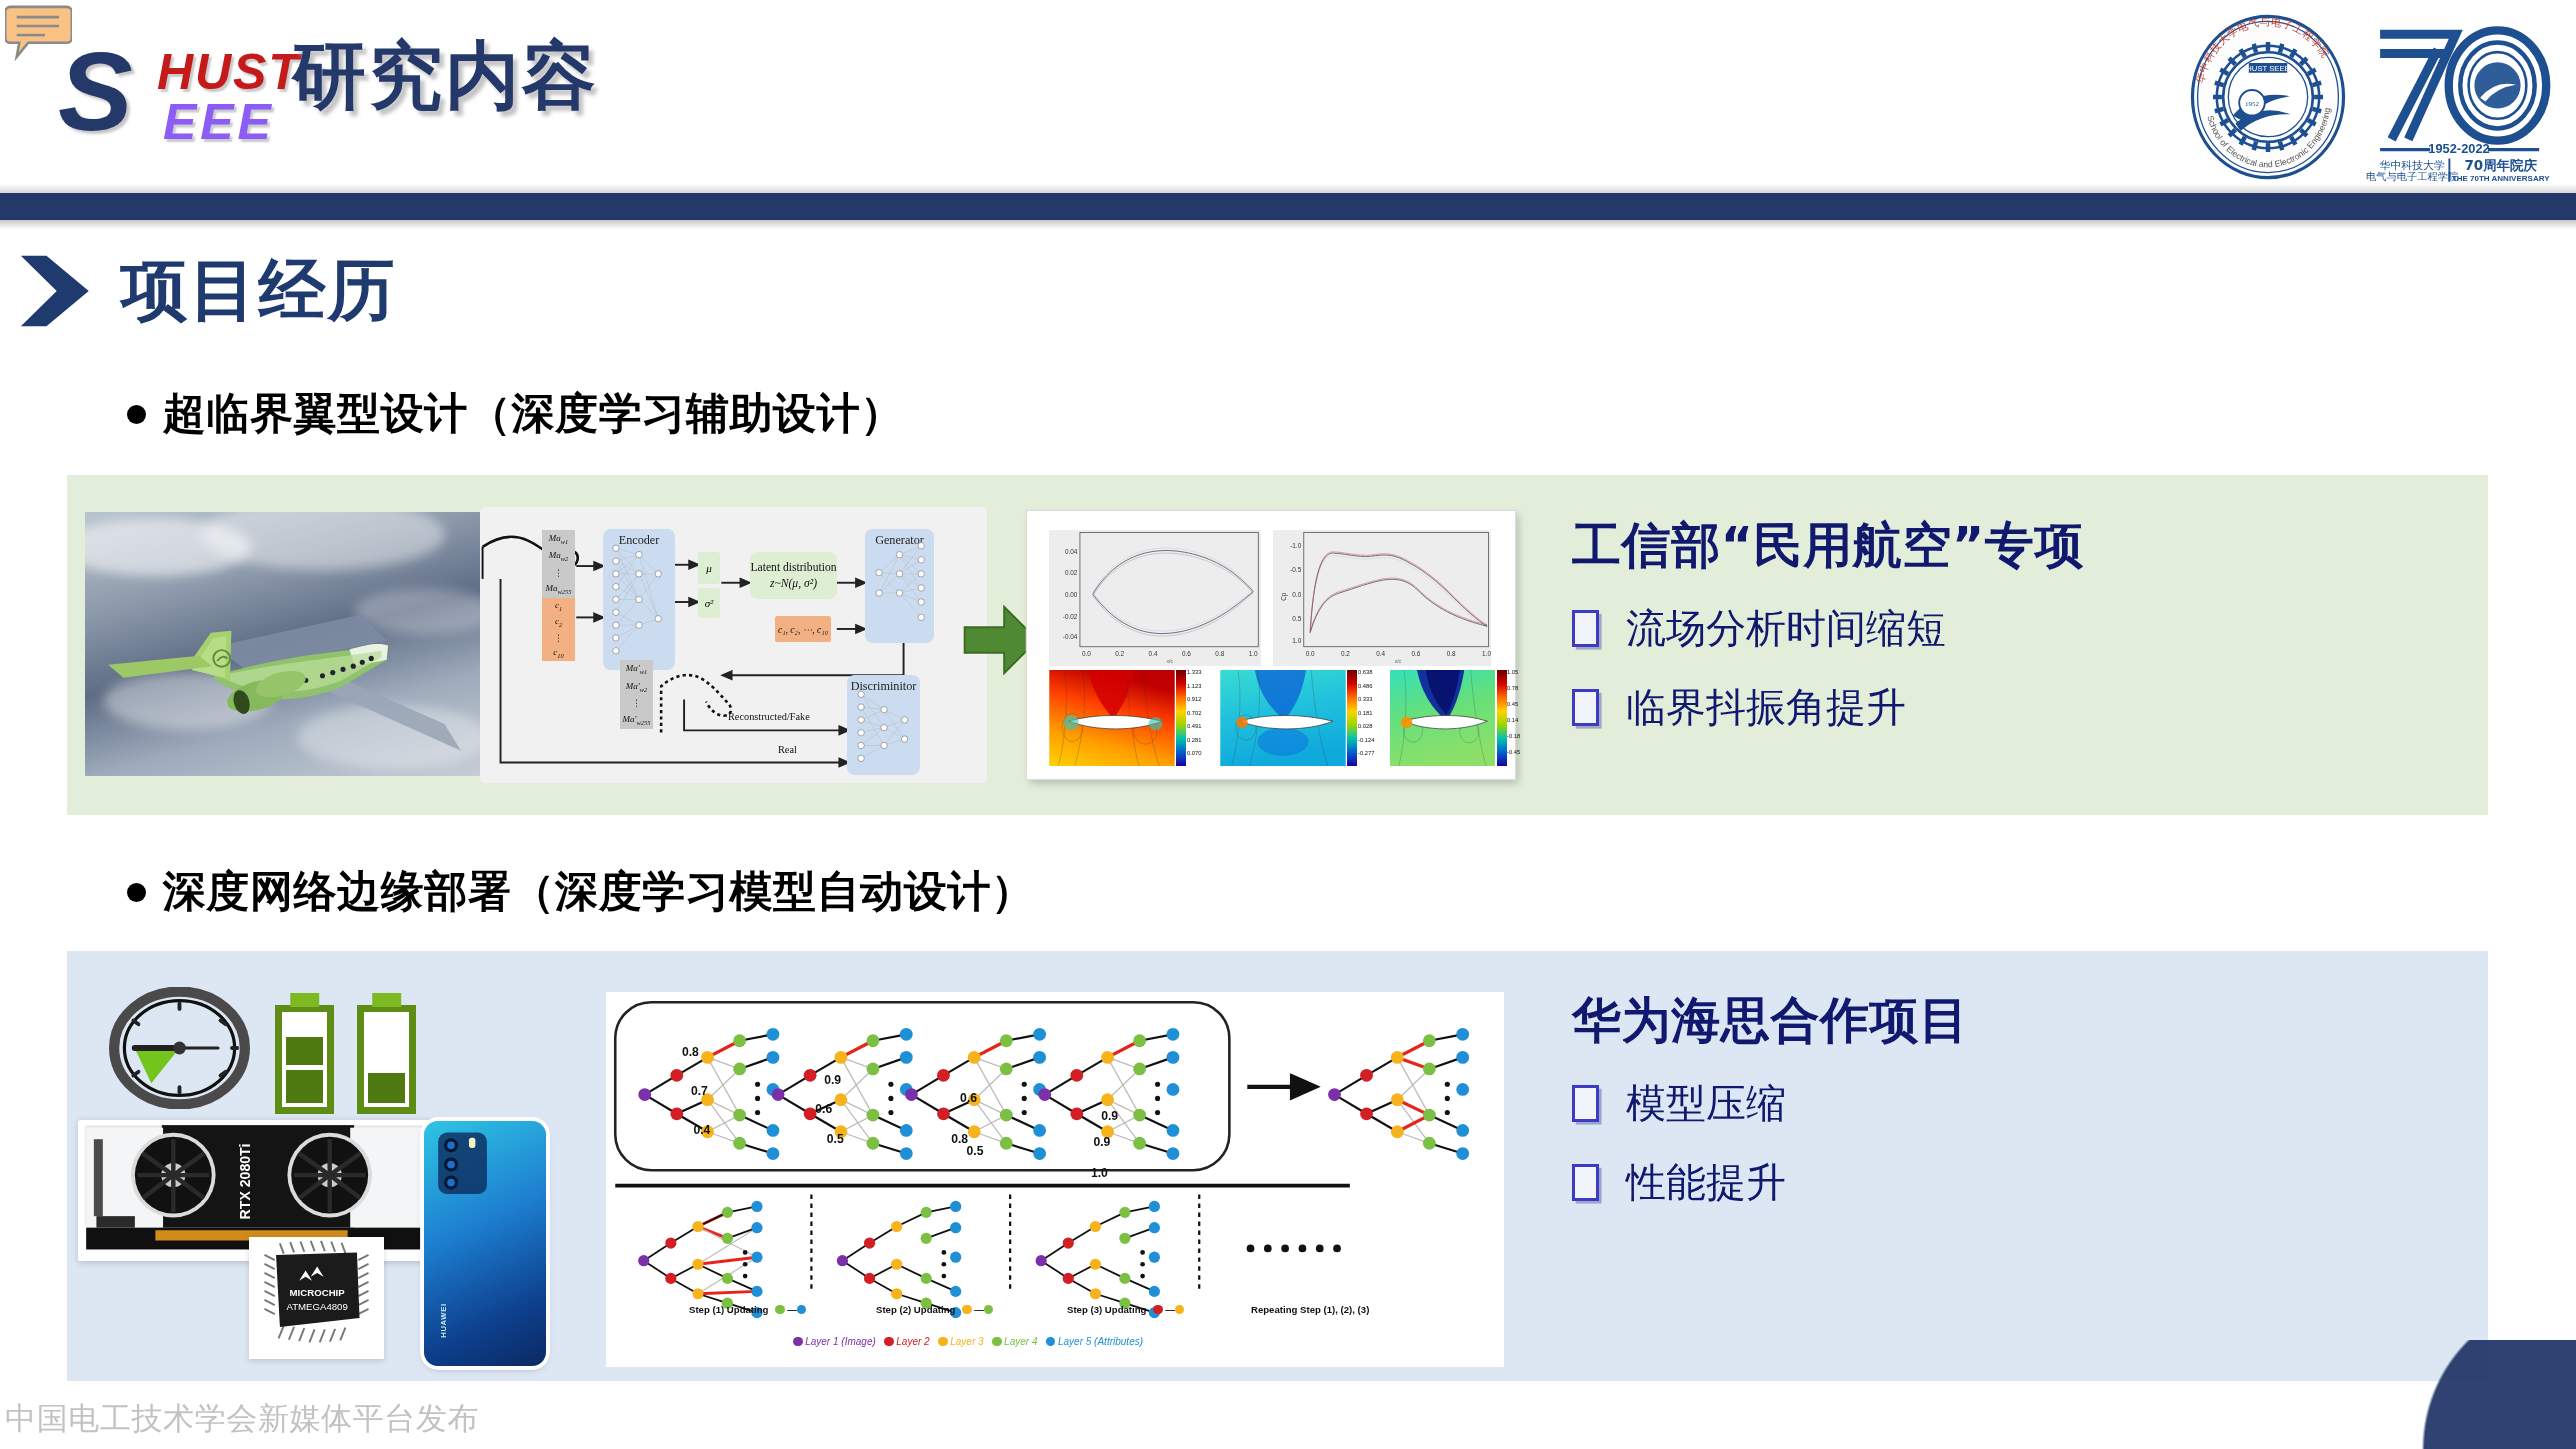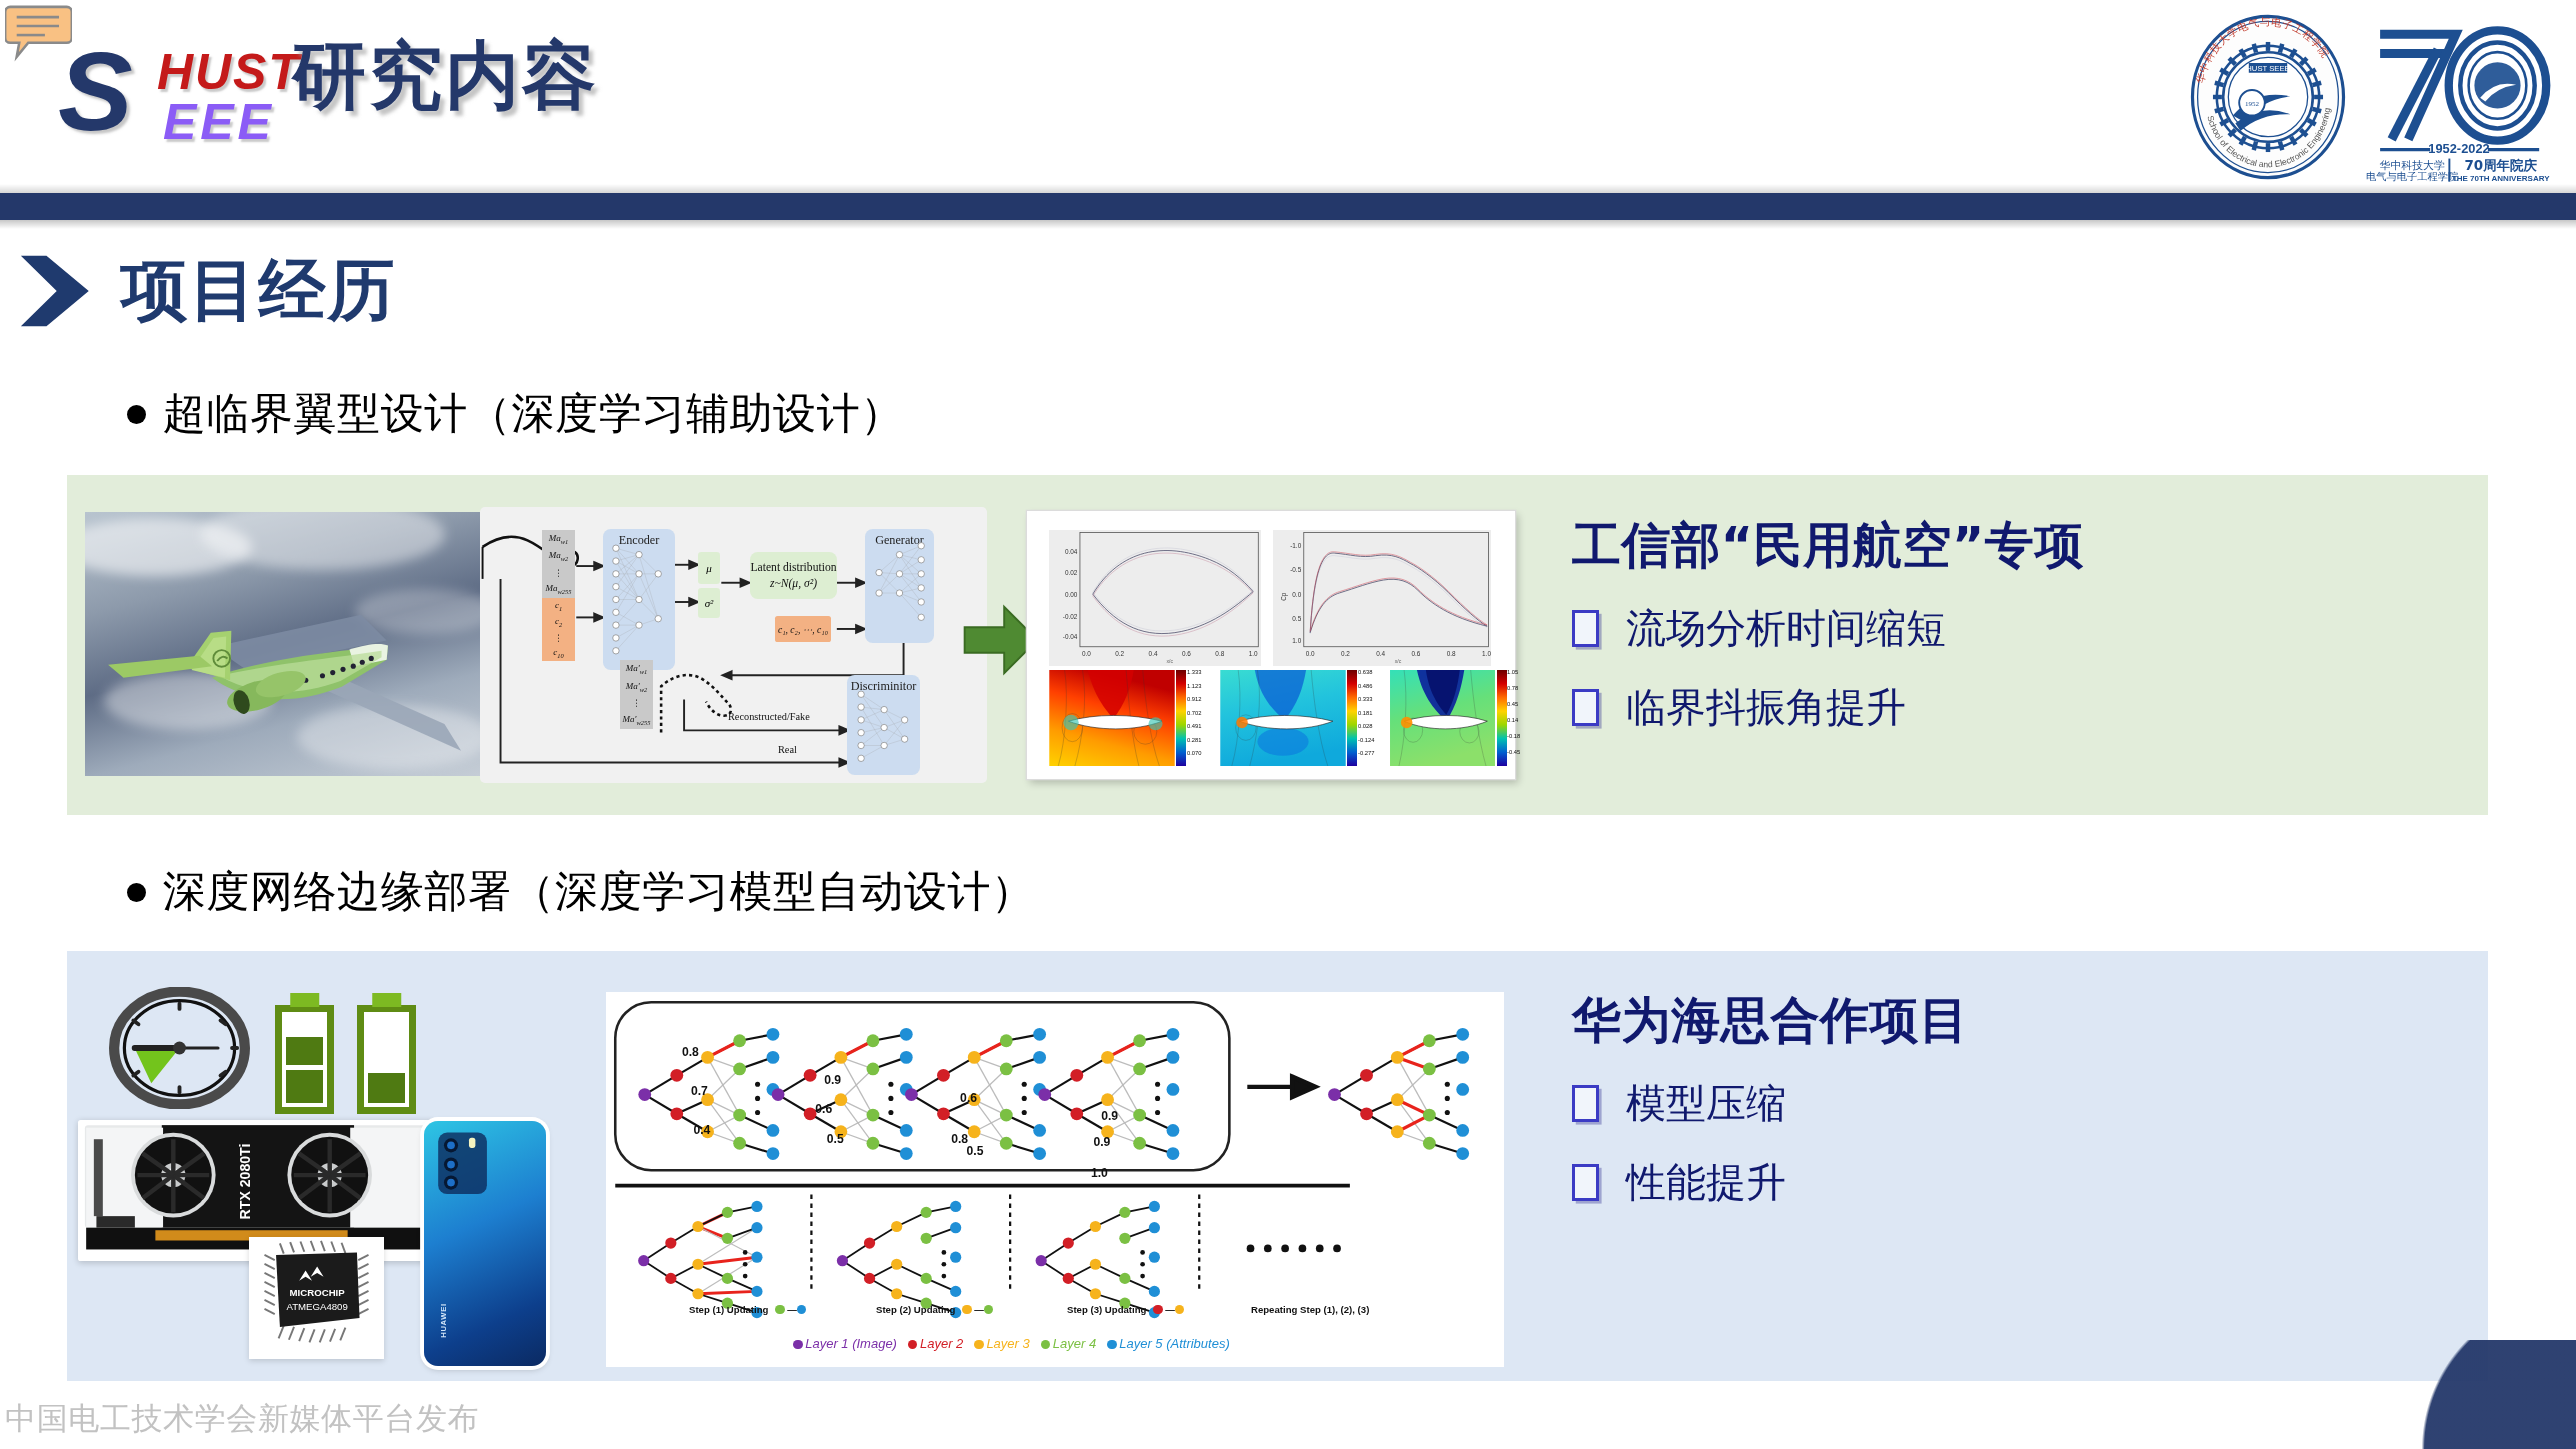--- a/index.html
+++ b/index.html
@@ -55,21 +55,21 @@
   #section-title-row { position:absolute; left:16.7px; top:245px; display:flex; align-items:center; gap:22px; }
   #chevron { width:82px; height:76px; }
   #section-title {
     font-size:67px; font-weight:bold; color:#1f3a6e;
     font-family:"DejaVu Sans","Liberation Sans",sans-serif; letter-spacing:1.9px;
   }
 
   
   .bullet-head {
     position:absolute; display:flex; align-items:center; gap:16.7px;
-    font-size:43px; font-weight:normal; color:#000;
+    font-size:43px; font-weight:bold; color:#000;
     font-family:"DejaVu Sans","Liberation Sans",sans-serif; letter-spacing:0.6px;
     white-space:nowrap;
   }
   .bullet-dot { width:19px; height:19px; border-radius:50%; background:#000; flex:none; }
   #bullet-head-1 { left:127px; top:385px; }
   #bullet-head-2 { left:127px; top:863px; }
 
   
   .panel { position:absolute; }
   #panel-green { left:67px; top:475px; width:2421px; height:340px; background:#e2edda; }
@@ -135,21 +135,21 @@
          box-shadow:0 1.9px 6.4px rgba(0,0,0,.18); overflow:hidden; }
   #chip { position:absolute; left:159px; top:262px; width:135px; height:122px; background:#fff;
           box-shadow:0 1.9px 5.8px rgba(0,0,0,.15); }
   #phone { position:absolute; left:334px; top:146px; width:122px; height:245px; border-radius:14px;
            background:linear-gradient(155deg,#2ec5e4 0%,#1d7fd0 42%,#0d3f8c 78%,#0b2a62 100%);
            box-shadow:0 0 0 3.9px #fff, 0 2.6px 7.7px rgba(0,0,0,.25); overflow:hidden; }
 
   
   #nas { position:absolute; left:606px; top:992px; width:898px; height:375px; background:#fff; }
   .nas-label { position:absolute; font-family:"Liberation Sans",sans-serif; font-size:9.6px; font-weight:bold; color:#111; white-space:nowrap; }
-  .nas-legend { position:absolute; font-family:"Liberation Sans",sans-serif; font-size:13px; font-style:italic; white-space:nowrap; }
+  .nas-legend { position:absolute; font-family:"Liberation Sans",sans-serif; font-size:10px; font-style:italic; white-space:nowrap; }
   .legend-dot { display:inline-block; width:9.6px; height:9.6px; border-radius:50%; vertical-align:-1.3px; margin-right:2.6px; }
 
   
   #watermark {
     position:absolute; left:5.1px; top:1398px; font-size:31px; color:#c2c2c2;
     font-family:"DejaVu Sans","Liberation Sans",sans-serif; letter-spacing:0.6px;
   }
   #corner-blob { position:absolute; right:0; bottom:0; width:270px; height:109px;
                  background:radial-gradient(circle at 100% 100%, #24386a 0 52%, rgba(36,56,106,0) 53%); opacity:.95; }
 </style>

